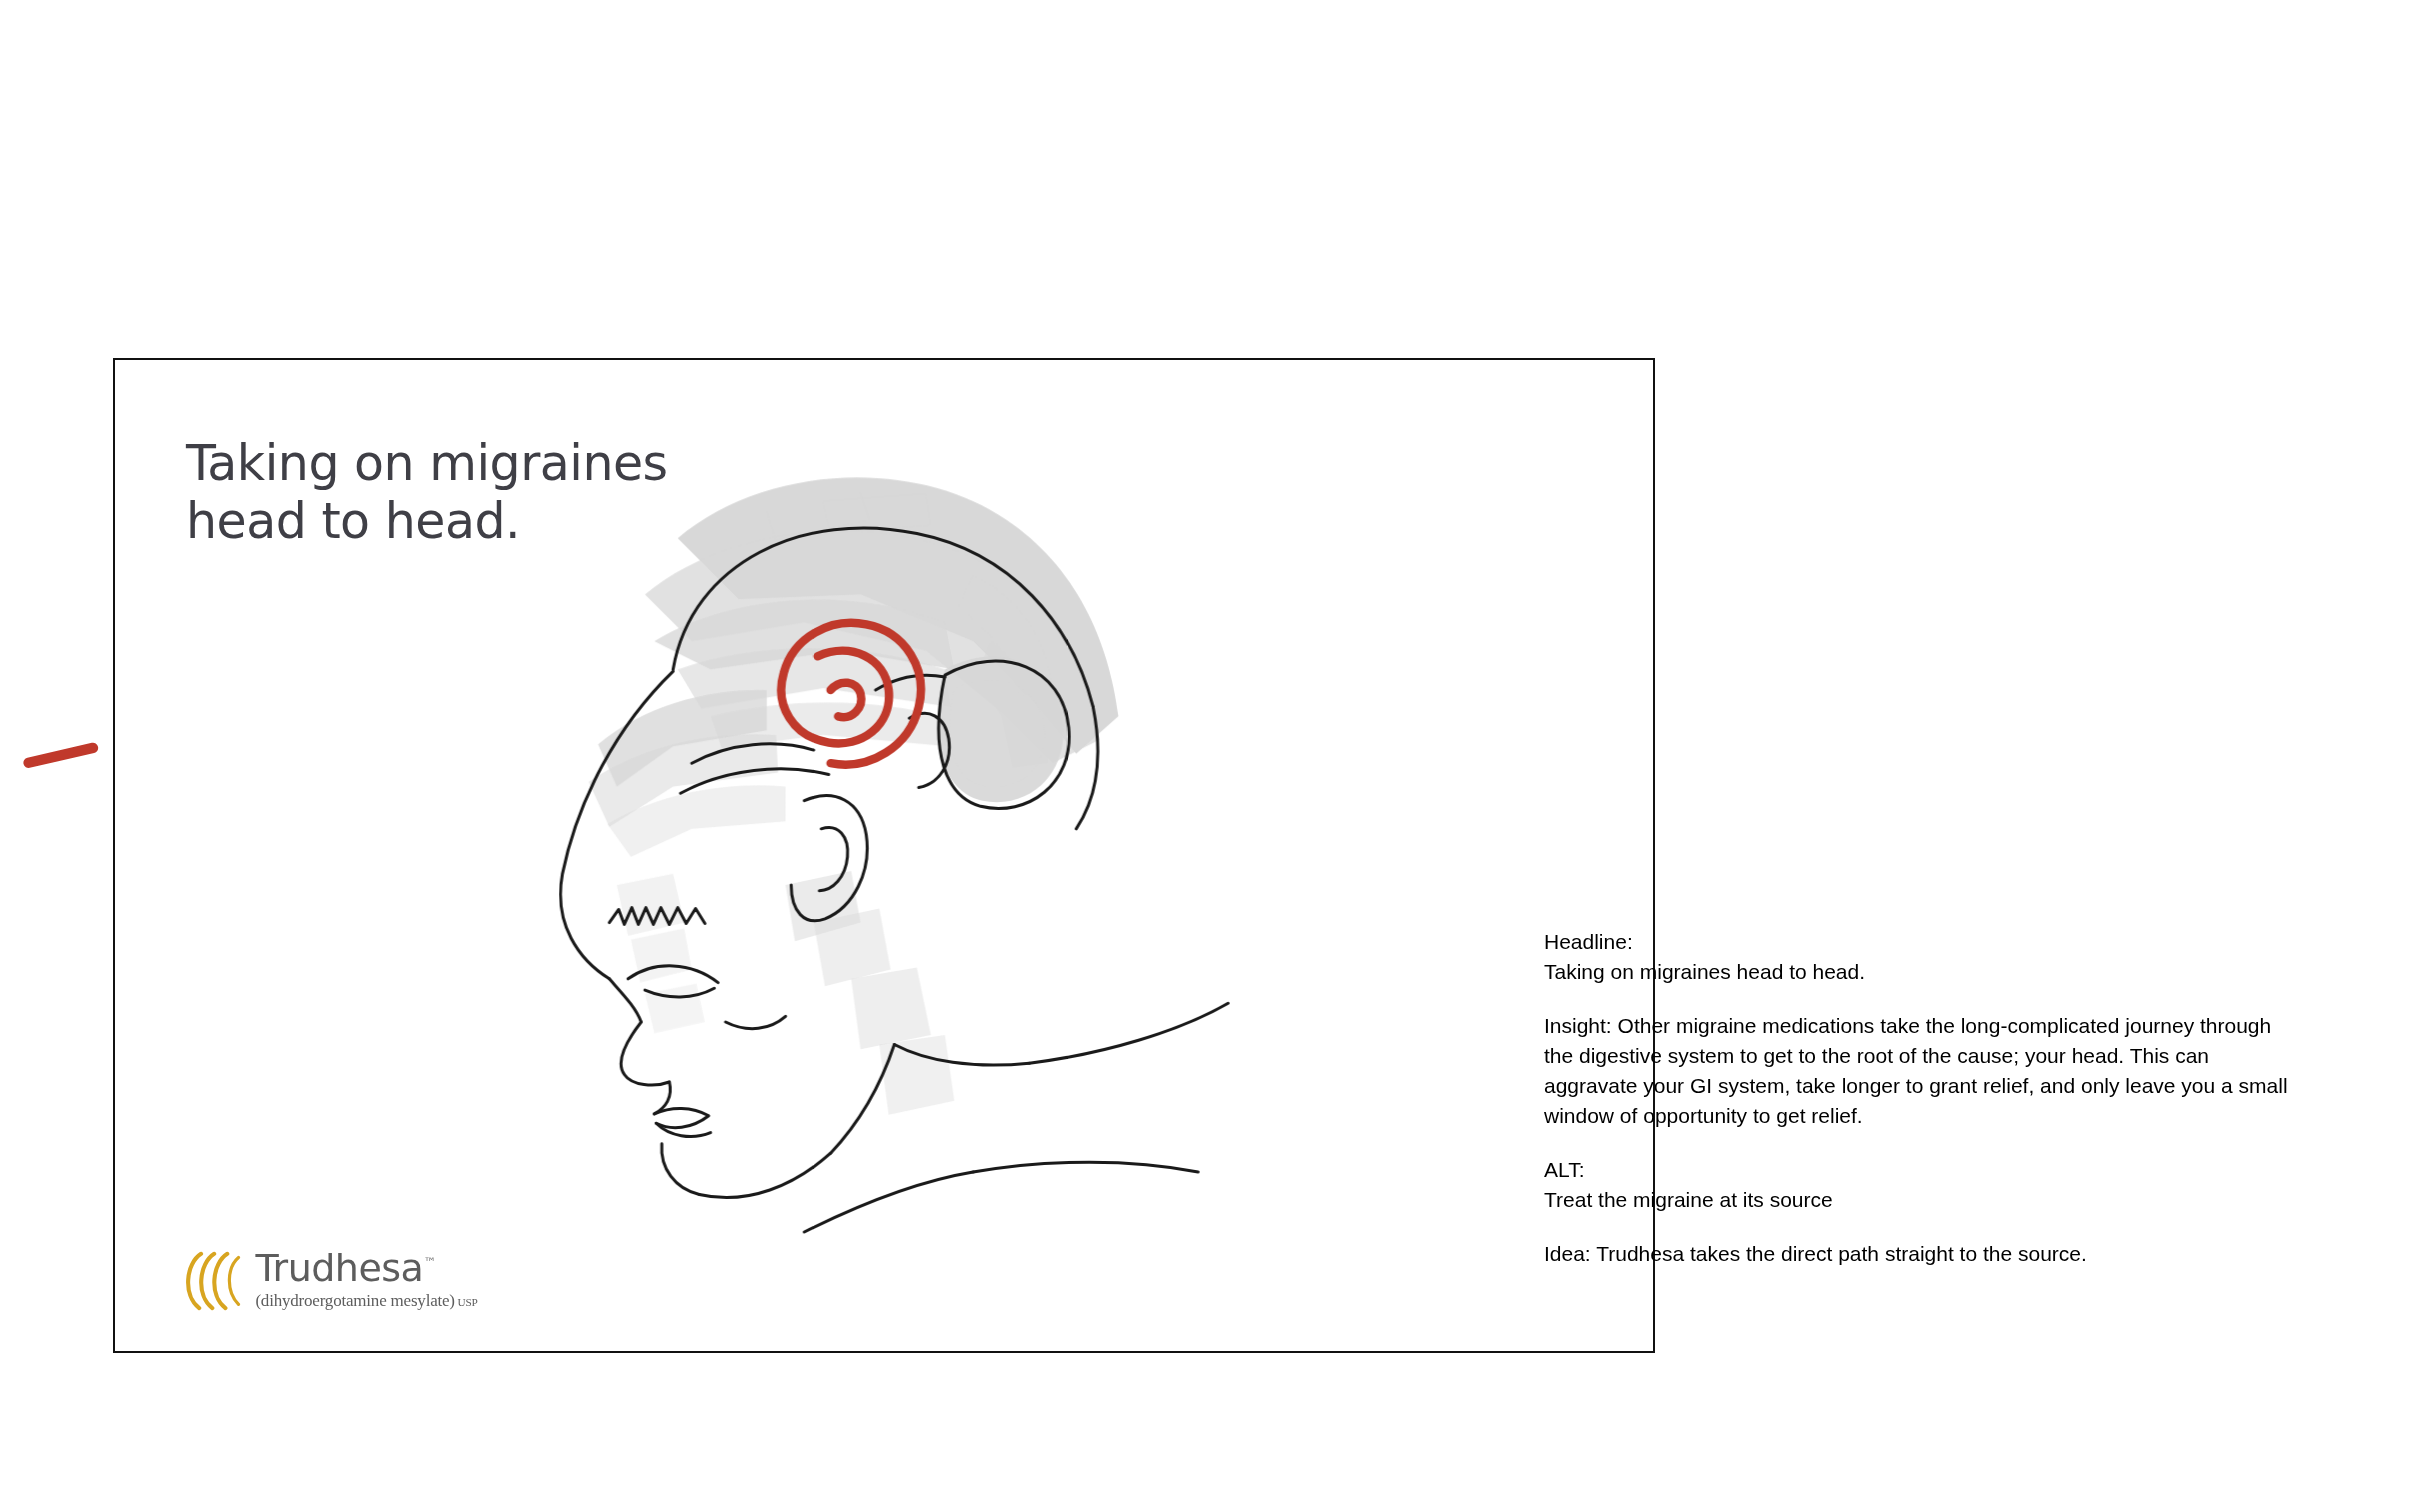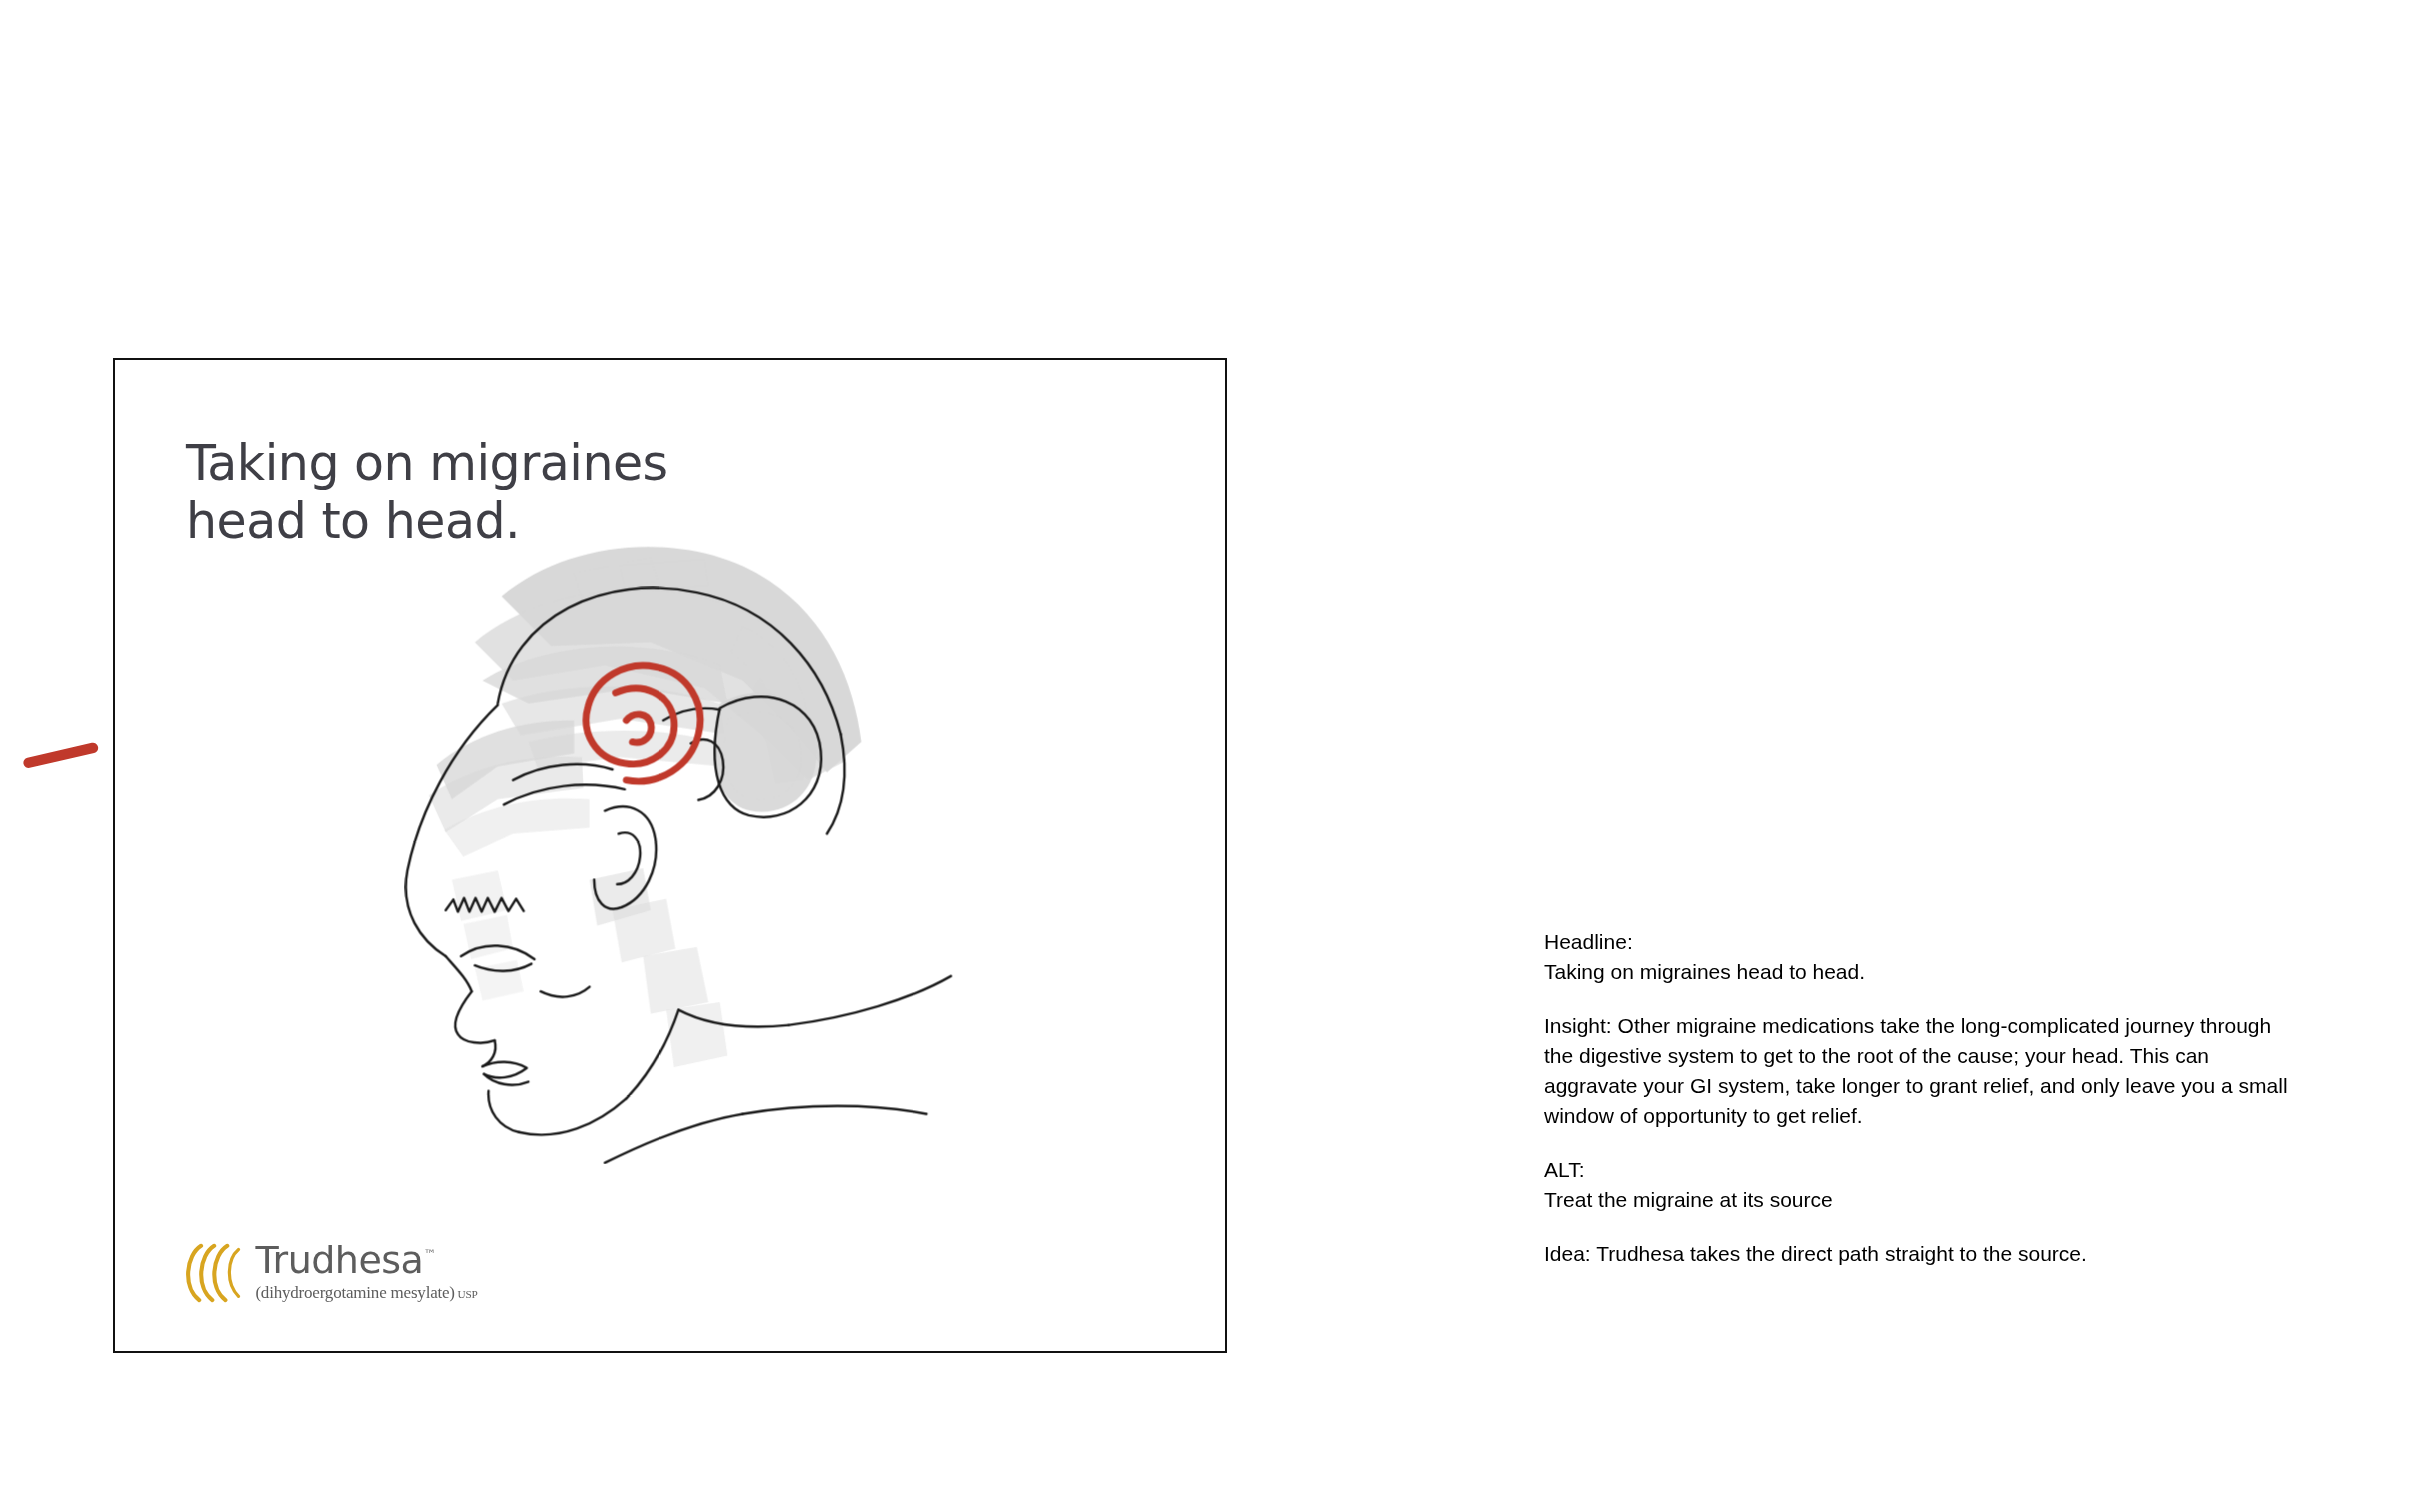--- a/index.html
+++ b/index.html
@@ -13,21 +13,21 @@
     position: relative;
     font-family: "Liberation Sans", sans-serif;
     overflow: hidden;
   }
 
   
   #creative-panel {
     position: absolute;
     left: 113px;
     top: 358px;
-    width: 1114px;
+    width: 1542px;
     height: 995px;
     border: 2.8px solid #111111;
     background: #ffffff;
     box-sizing: border-box;
     overflow: hidden;
   }
 
   #headline {
     position: absolute;
     left: 71px;
@@ -58,21 +58,21 @@
     top: 358px;
     width: 1488px;
     height: 995px;
     pointer-events: none;
   }
 
   
   #logo-block {
     position: absolute;
     left: 58px;
-    bottom: 45px;
+    bottom: 37px;
     display: flex;
     align-items: center;
     gap: 9.4px;
   }
   #logo-mark { width: 73px; height: 68px; }
   #logo-text-wrap {
     display: flex;
     flex-direction: column;
     justify-content: center;
   }

